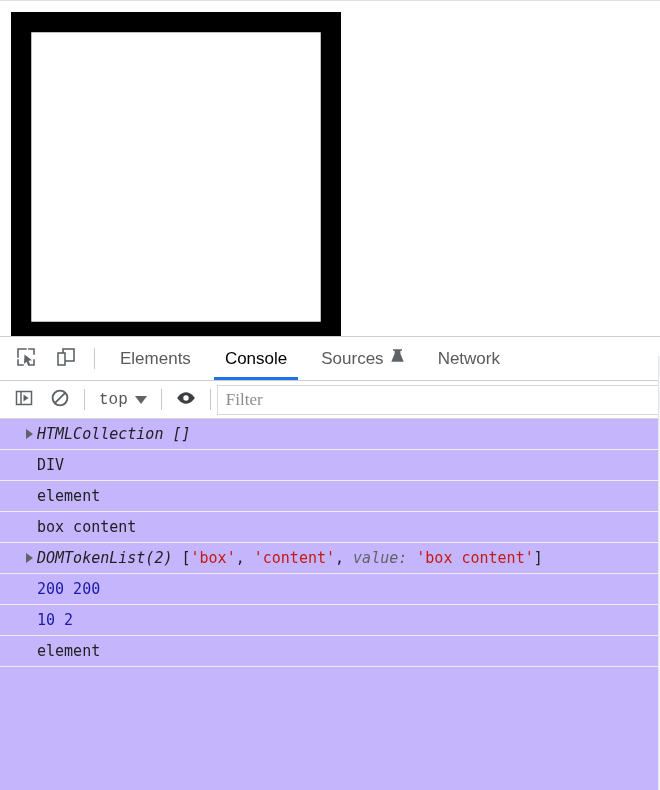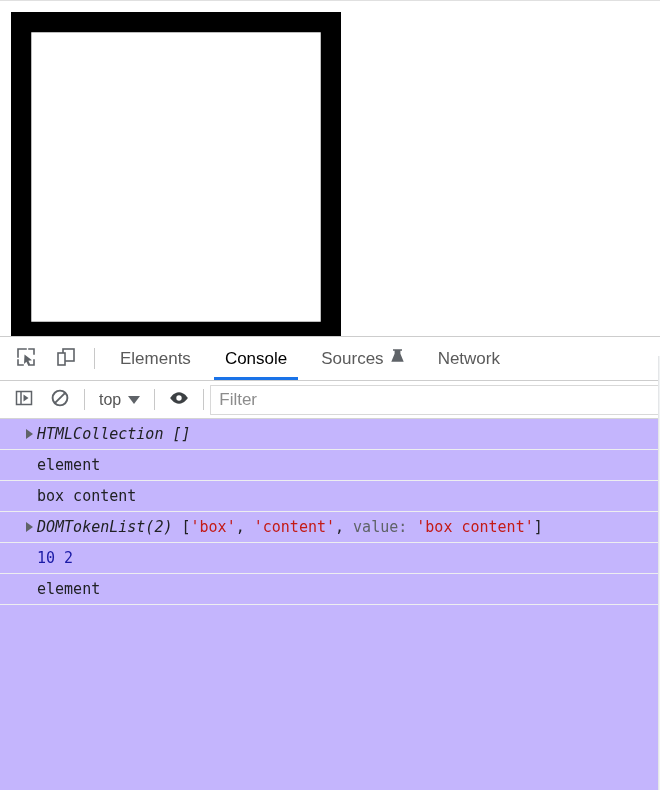--- a/index.html
+++ b/index.html
@@ -124,20 +124,21 @@
   .cb-btn:first-child { margin-left: 6px; }
   .ctx-select {
     display: flex;
     align-items: center;
     gap: 7px;
     font-size: 16px;
     color: #555555;
     padding: 0 8px;
     cursor: pointer;
     white-space: nowrap;
+    font-family: Liberation Mono, monospace;
   }
   .caret {
     width: 0;
     height: 0;
     border-left: 6px solid transparent;
     border-right: 6px solid transparent;
     border-top: 8px solid #5f6368;
   }
   .cbsep {
     width: 1px;
@@ -147,21 +148,21 @@
     flex: 0 0 1px;
   }
   #filter-input {
     flex: 1 1 auto;
     height: 30px;
     margin-right: 0;
     border: 1px solid #d8d8d8;
     border-right: none;
     border-radius: 1px;
     background: #ffffff;
-    font-family: Liberation Sans, sans-serif;
+    font-family: Liberation Serif, serif;
     font-size: 17px;
     color: #333333;
     padding: 1px 8px;
     box-sizing: border-box;
     outline: none;
   }
   #filter-input::placeholder { color: #8c8c8c; opacity: 1; }
 
   
   #messages {
@@ -190,21 +191,21 @@
     border-bottom: 5px solid transparent;
     border-left: 7px solid #5f6368;
     margin-right: 4px;
     flex: 0 0 auto;
     cursor: pointer;
   }
   .msg-row.no-arrow { padding-left: 37px; }
   .tok-obj   { font-style: italic; color: #202124; }
   .tok-str   { color: #c41a16; }
   .tok-punct { color: #202124; }
-  .tok-prop  { color: #5f6368; }
+  .tok-prop  { color: #5f6368; font-style: italic; }
   .tok-num   { color: #1a1aa6; }
   .tok-plain { color: #202124; }
 
   
   #prompt-row {
     height: 30px;
     min-height: 30px;
     display: flex;
     align-items: center;
     padding-left: 12px;
@@ -324,23 +325,25 @@
       </span>
     </div>
 
     <div class="cbsep"></div>
 
     <input id="filter-input" type="text" placeholder="Filter" style="">
   </div>
 
   <div id="messages">
       <div class="msg-row"><span class="disclosure"></span><span class="tok-obj">HTMLCollection []</span></div>
+      <div class="msg-row no-arrow"><span class="tok-plain">DIV</span></div>
       <div class="msg-row no-arrow"><span class="tok-plain">element</span></div>
       <div class="msg-row no-arrow"><span class="tok-plain">box content</span></div>
       <div class="msg-row"><span class="disclosure"></span><span class="tok-obj">DOMTokenList(2)</span><span class="tok-plain"> </span><span class="tok-punct">[</span><span class="tok-str">'box'</span><span class="tok-punct">, </span><span class="tok-str">'content'</span><span class="tok-punct">, </span><span class="tok-prop">value:</span><span class="tok-plain"> </span><span class="tok-str">'box content'</span><span class="tok-punct">]</span></div>
+      <div class="msg-row no-arrow"><span class="tok-num">200 200</span></div>
       <div class="msg-row no-arrow"><span class="tok-num">10 2</span></div>
       <div class="msg-row no-arrow"><span class="tok-plain">element</span></div>
     </div>
 
   <div id="prompt-row">
     <span id="prompt-chevron">❯</span>
   </div>
 </div>
 
 <div id="right-gutter"></div>

